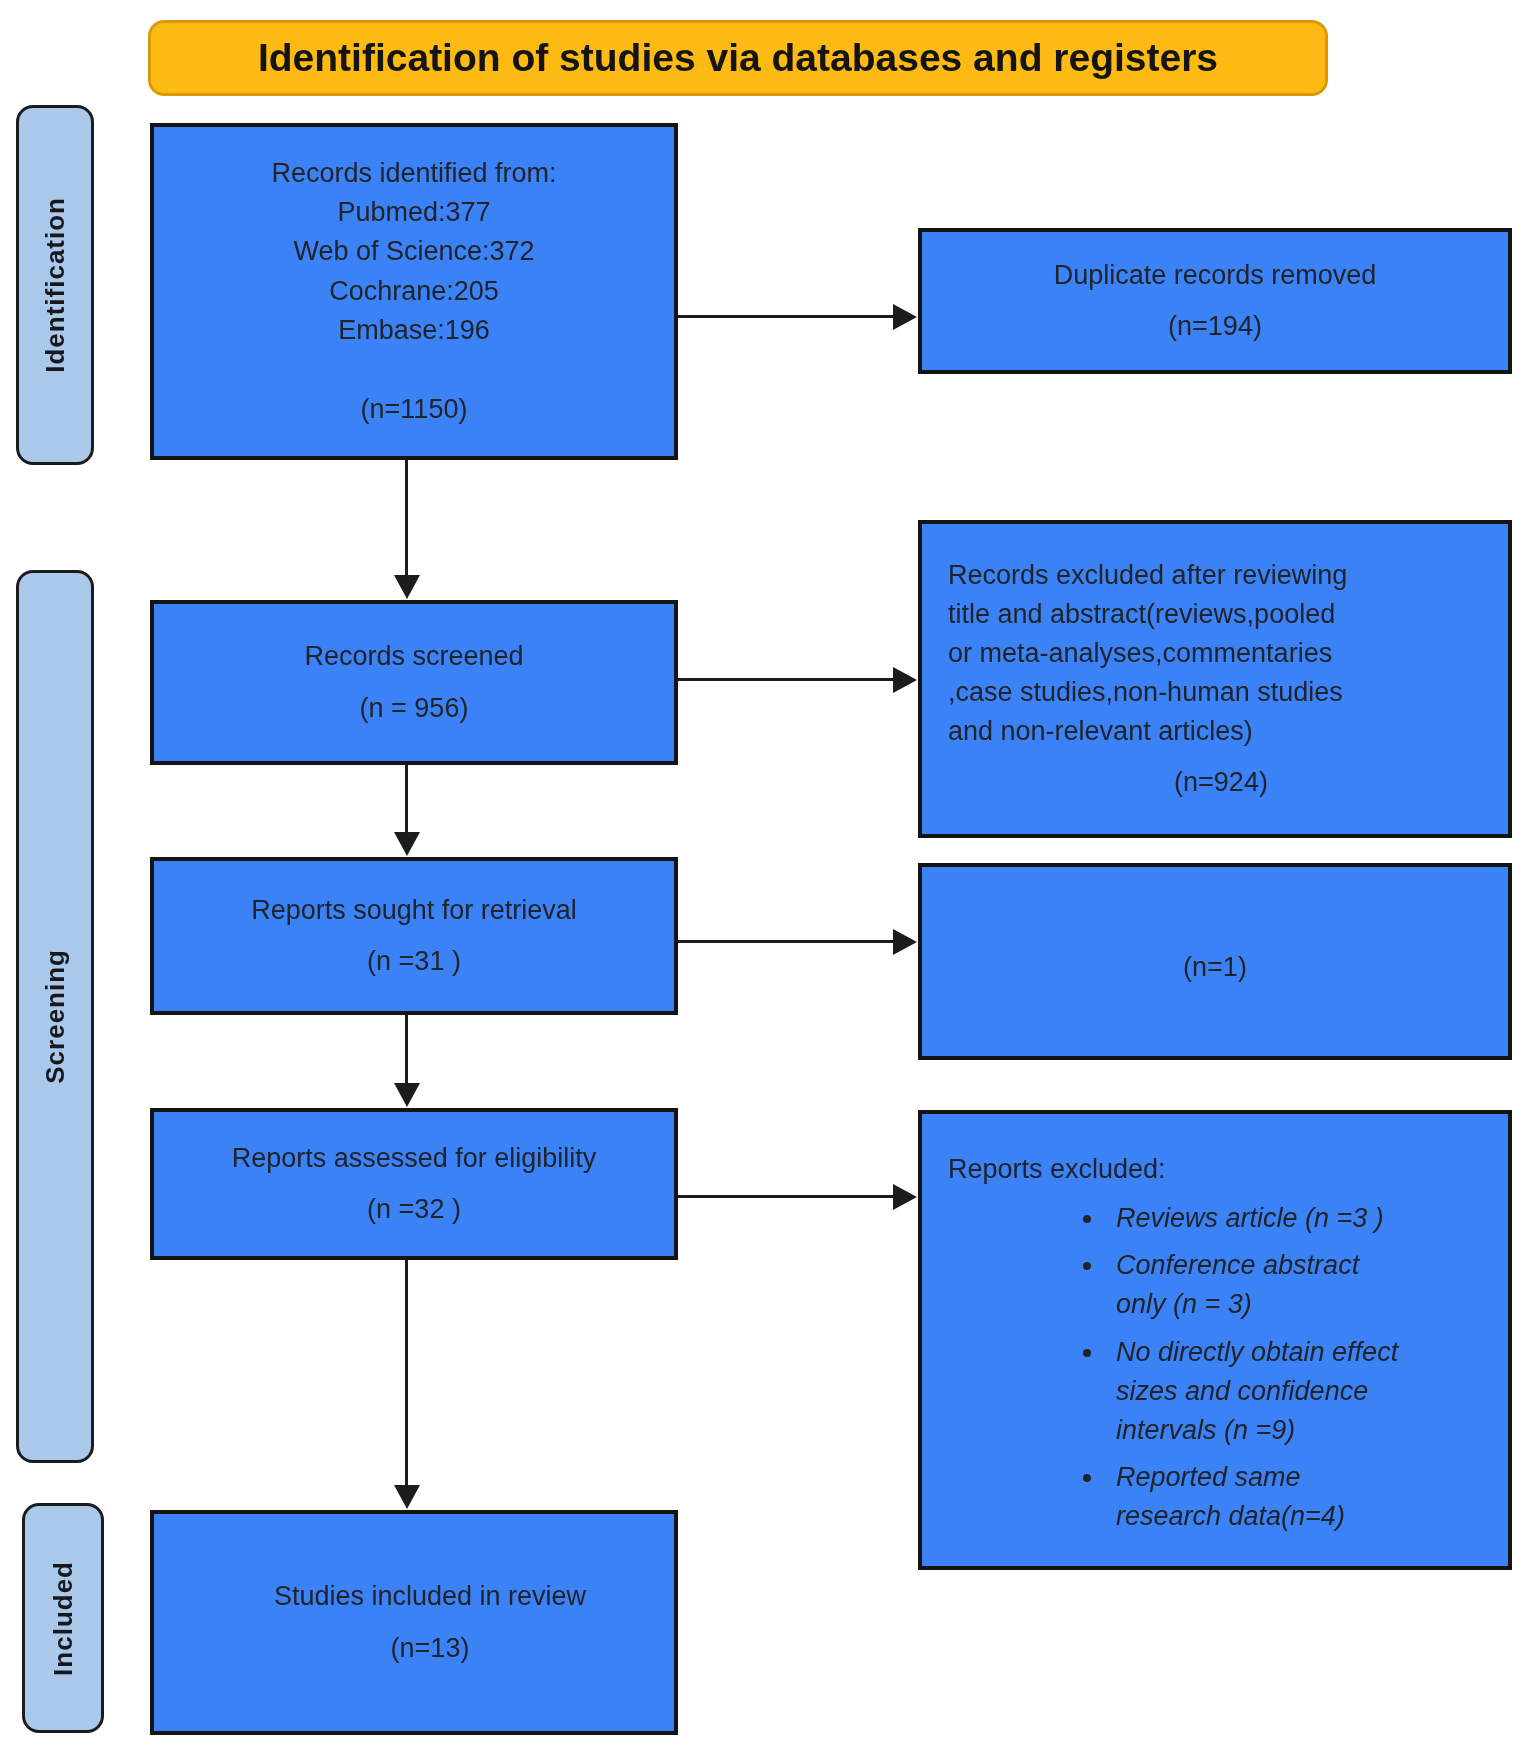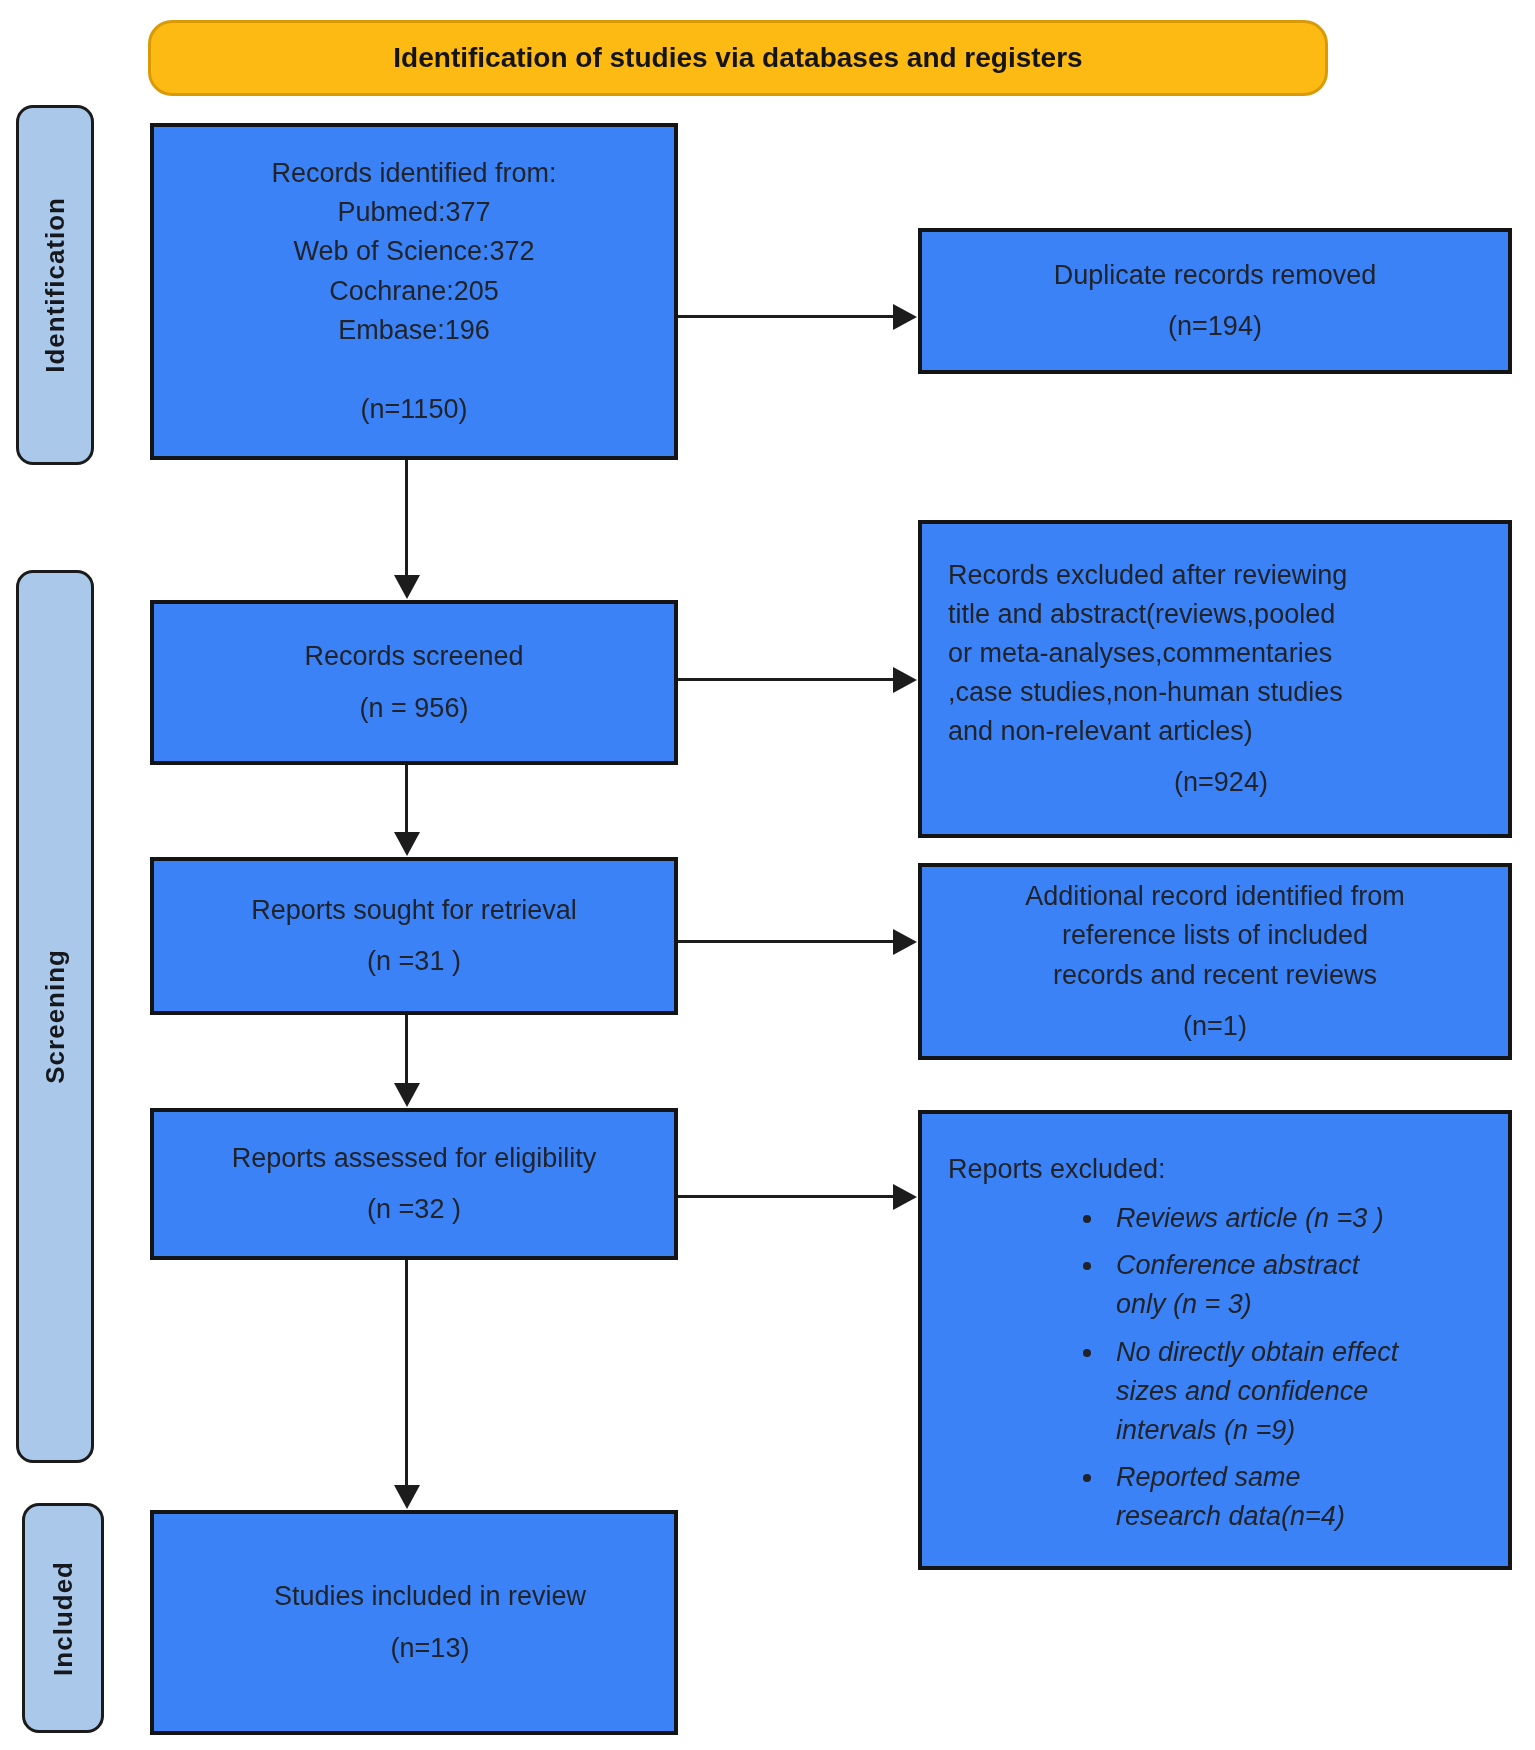--- a/index.html
+++ b/index.html
@@ -2,23 +2,23 @@
 <html><head>
 <meta charset="utf-8">
 <style>
   html,body{margin:0;padding:0;}
   body{
     width:1535px;height:1750px;position:relative;background:#ffffff;
     font-family:"Liberation Sans","DejaVu Sans",sans-serif;color:#1d1d1d;
   }
   .banner{
     position:absolute;left:148px;top:20px;width:1180px;height:76px;
-    background:#FDBA12;border:3px solid #D99A06;border-radius:24px;
+    background:#FDBA12;border:3px solid #D99A06;border-radius:16px;
     display:flex;align-items:center;justify-content:center;
-    font-size:28px;font-weight:bold;color:#141414;box-sizing:border-box;
+    font-size:39px;font-weight:bold;color:#141414;box-sizing:border-box;
   }
   .stage{
     position:absolute;background:#A9C8EA;border:3px solid #1b1b1b;border-radius:17px;
     box-sizing:border-box;display:flex;align-items:center;justify-content:center;
   }
   .stage span{
     writing-mode:vertical-rl;transform:rotate(180deg);
     font-size:26px;font-weight:bold;color:#16181d;letter-spacing:1px;
   }
   .box{
@@ -99,23 +99,20 @@
 <div class="box left-text" style="left:918px;top:520px;width:594px;height:318px;">
   <div class="pre">Records excluded after reviewing
 title and abstract(reviews,pooled
 or meta-analyses,commentaries
 ,case studies,non-human studies
 and non-relevant articles)</div>
   <div class="count">(n=924)</div>
 </div>
 
 <div class="box" style="left:918px;top:863px;width:594px;height:197px;">
-  <div class="pre">Additional record identified from
-reference lists of included
-records and recent reviews</div>
   <div class="count">(n=1)</div>
 </div>
 
 <div class="box bullets-box" style="left:918px;top:1110px;width:594px;height:460px;">
   <div>Reports excluded:</div>
   <ul class="bullet-list">
     <li>Reviews article (n =3 )</li>
     <li>Conference abstract
 only (n = 3)</li>
     <li>No directly obtain effect

